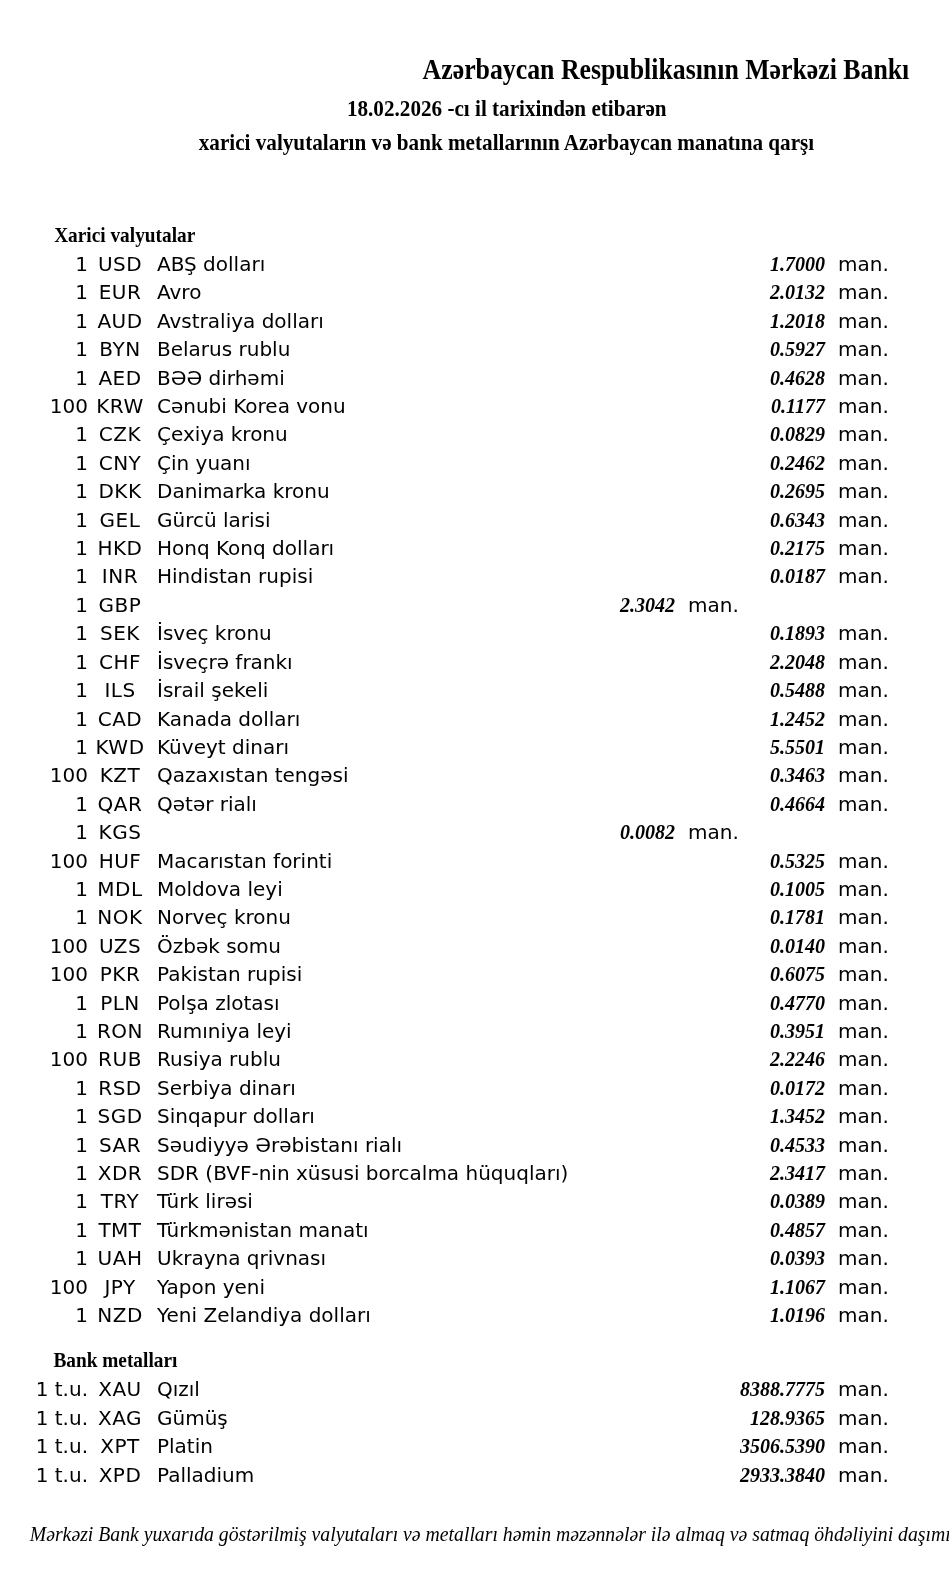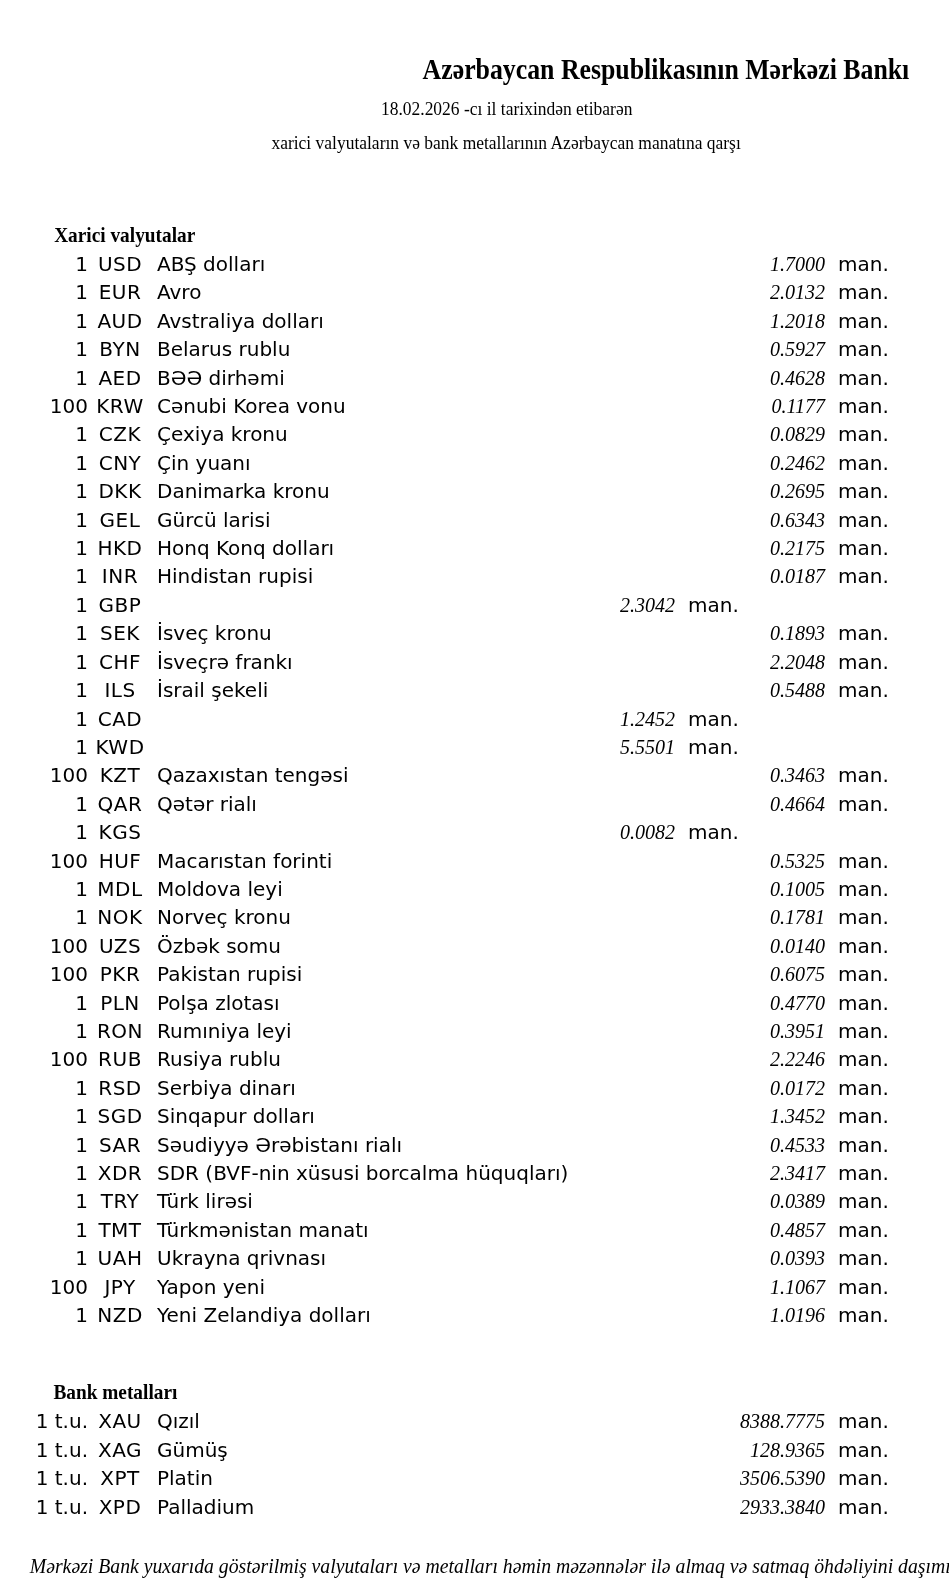--- a/index.html
+++ b/index.html
@@ -29,59 +29,59 @@
     font-weight: bold;
     font-size: 30px;
     line-height: 34px;
     white-space: nowrap;
   }
   .doc-title > span { display: inline-block; transform: scaleX(0.86); }
   .doc-sub {
     padding-left: 64px;
     text-align: center;
     font-family: "Liberation Serif", "DejaVu Serif", serif;
-    font-weight: normal;
-    font-size: 19px;
+    font-weight: bold;
+    font-size: 23px;
     line-height: 30px;
     white-space: nowrap;
   }
   .doc-sub > span { display: inline-block; transform: scaleX(0.92); }
   .doc-sub.date    { margin-top: 8px; }
   .doc-sub.subject { margin-top: 4px; }
   .section-heading {
     padding-left: 48px;
     text-align: left;
     font-family: "Liberation Serif", "DejaVu Serif", serif;
     font-weight: bold;
     font-size: 21px;
     line-height: 30px;
     white-space: nowrap;
   }
   .section-heading > span { display: inline-block; transform: scaleX(0.92); }
   #currencies-heading { margin-top: 62px; }
-  #metals-heading     { margin-top: 48px; }
+  #metals-heading     { margin-top: 16px; }
 
   
   .rate-table { width: 949px; }
   .rate-row {
     display: grid;
     grid-template-columns: 88px 64px 1fr 150px 124px;
     height: 28.42px;
     line-height: 28.42px;
     font-size: 20px;
     white-space: nowrap;
   }
   .cell-qty  { text-align: right; }
   .cell-code { text-align: center; letter-spacing: 0.5px; }
   .cell-name { padding-left: 5px; overflow: hidden; }
   .cell-rate {
     text-align: right;
     font-family: "Liberation Serif", "DejaVu Serif", serif;
     font-style: italic;
-    font-weight: normal;
+    font-weight: bold;
   }
   .cell-unit { padding-left: 13px; }
 
   
   .disclaimer {
     margin-top: 30px;
     text-align: center;
     font-family: "Liberation Serif", "DejaVu Serif", serif;
     font-style: italic;
     font-size: 21px;
@@ -235,27 +235,29 @@
     <span class="cell-qty">1</span>
     <span class="cell-code">ILS</span>
     <span class="cell-name">İsrail şekeli</span>
     <span class="cell-rate">0.5488</span>
     <span class="cell-unit">man.</span>
   </div>
 
   <div class="rate-row">
     <span class="cell-qty">1</span>
     <span class="cell-code">CAD</span>
+    <span class="cell-name">Kanada dolları</span>
     <span class="cell-rate">1.2452</span>
     <span class="cell-unit">man.</span>
   </div>
 
   <div class="rate-row">
     <span class="cell-qty">1</span>
     <span class="cell-code">KWD</span>
+    <span class="cell-name">Küveyt dinarı</span>
     <span class="cell-rate">5.5501</span>
     <span class="cell-unit">man.</span>
   </div>
 
   <div class="rate-row">
     <span class="cell-qty">100</span>
     <span class="cell-code">KZT</span>
     <span class="cell-name">Qazaxıstan tengəsi</span>
     <span class="cell-rate">0.3463</span>
     <span class="cell-unit">man.</span>

